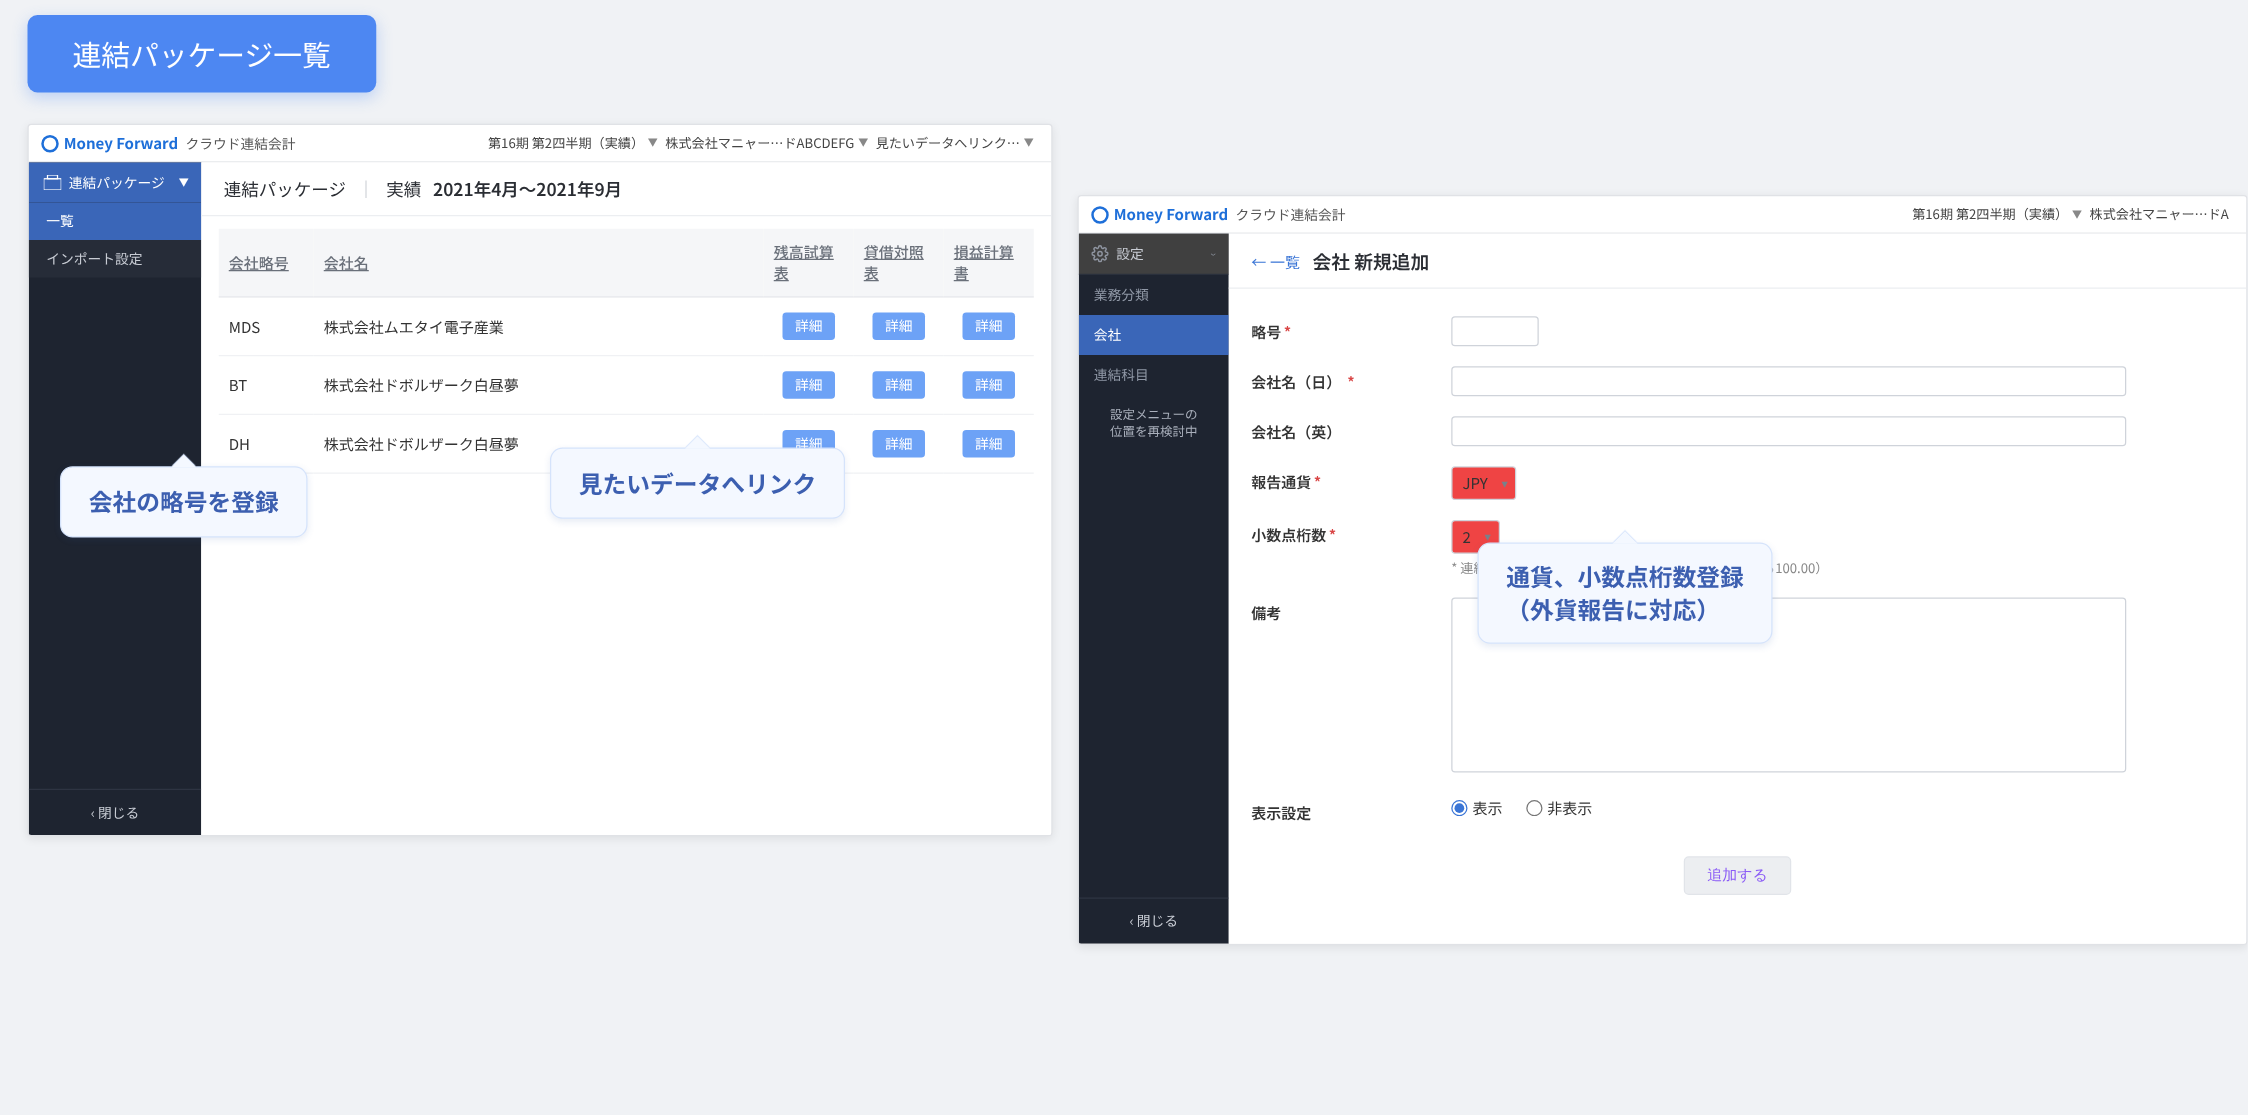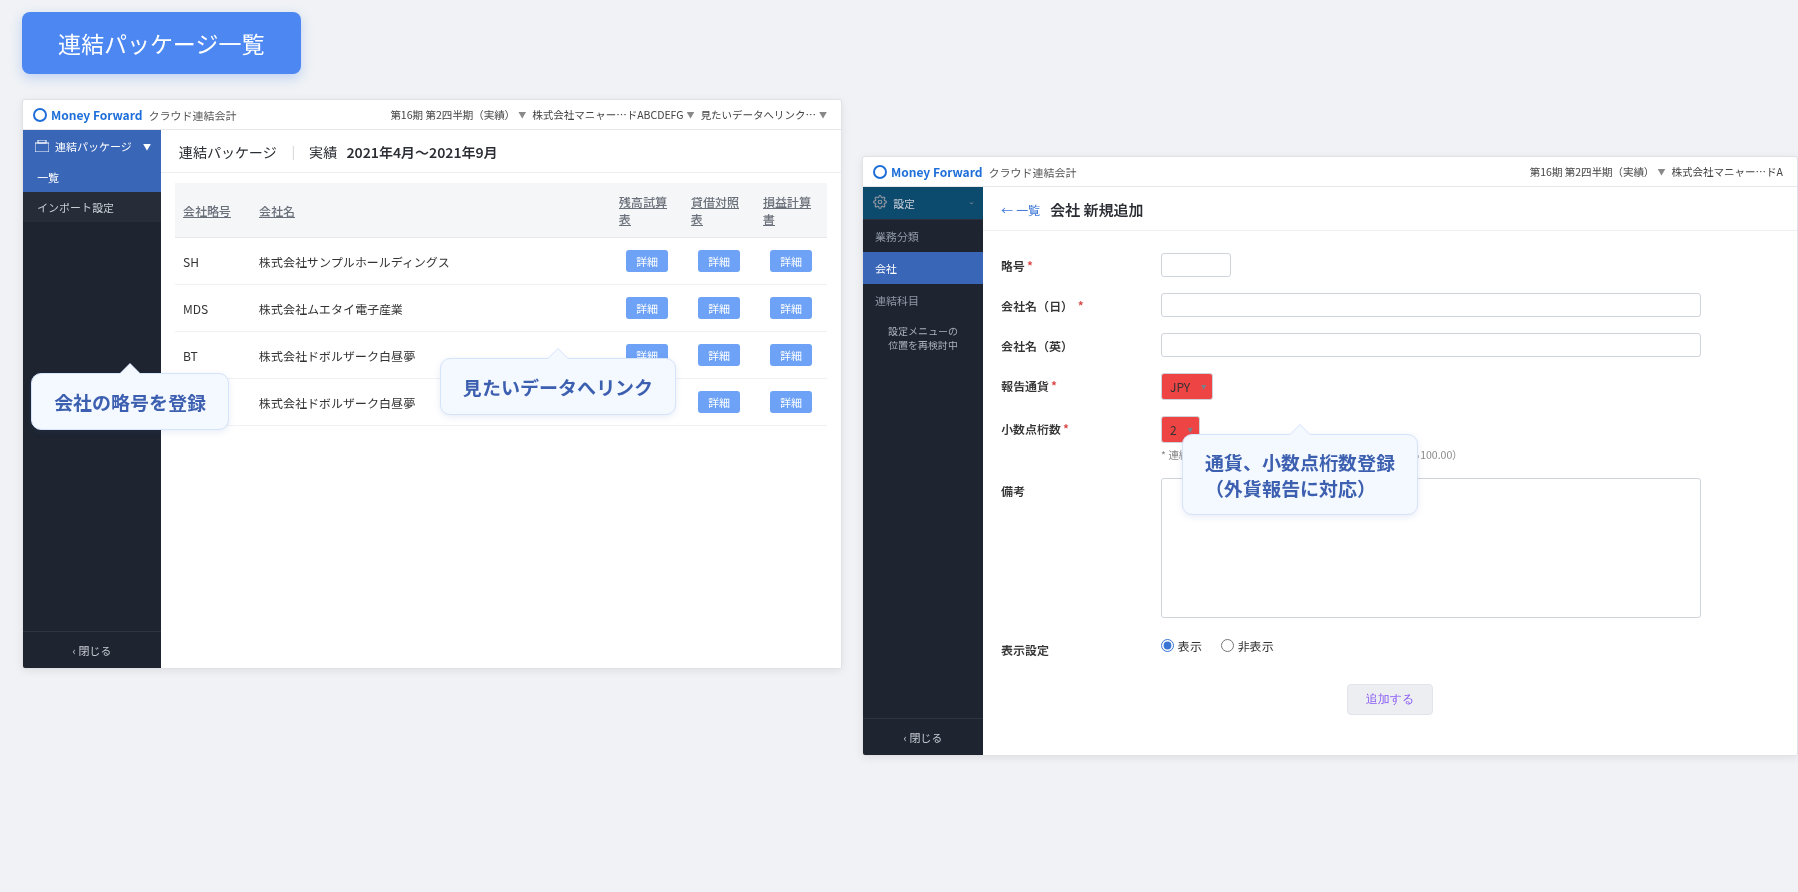--- a/index.html
+++ b/index.html
@@ -51,21 +51,21 @@
   .btn-detail { display: inline-block; background: #6da2f6; color: #fff; font-size: 11px; padding: 3px 10px; border-radius: 3px; cursor: pointer; }
 
   
   .callout { position: absolute; background: #f4f8ff; border: 1px solid #d5e3fb; border-radius: 10px; padding: 14px 22px; font-size: 19px; font-weight: 700; color: #3c5fb0; box-shadow: 0 2px 6px rgba(60,95,176,.12);}
   .callout::before { content: ""; position: absolute; width: 0; height: 0; }
   .callout.co-top::before { bottom: 100%; left: 50%; transform: translateX(-50%); border: 10px solid transparent; border-bottom-color: #f4f8ff; filter: drop-shadow(0 -1px 0 #d5e3fb);}
 
   
   .win-right { left: 862px; top: 156px; width: 936px; height: 600px; }
   .win-right .sidebar { width: 120px; }
-  .side-head { display:flex; gap:6px; padding: 8px 10px; background:#0c4a6e; border-bottom: 1px solid #2a303c;}
+  .side-head { display:flex; align-items:center; gap:6px; padding: 8px 10px; background:#404040; border-bottom: 1px solid #2a303c;}
   .gear { color:#8f95a1; }
   .chev { margin-left:auto; font-size:9px; color:#8f95a1; transform: rotate(90deg);}
   .side-item { padding: 8px 12px; color:#9098a6; cursor:pointer; font-size: 11px;}
   .side-item.active { background:#3a66b8; color:#fff; }
 
   .form-head { display:flex; align-items:center; gap:10px; padding: 12px 18px 10px; border-bottom: 1px solid #eceef1;}
   .back-link { color:#3a75d6; font-size:12px; cursor:pointer; display:flex; align-items:center; gap:3px;}
   .form-title { font-size: 15px; font-weight: 600; color: #2a2d33;}
   .form-body { padding: 14px 18px 10px; font-size: 12px; color:#333; }
   .frow { display:flex; align-items:flex-start; padding: 8px 0; }
@@ -157,27 +157,20 @@
             <tr>
               <th style="width:76px">会社略号</th>
               <th>会社名</th>
               <th class="rt">残高試算表</th>
               <th class="rt">貸借対照表</th>
               <th class="rt">損益計算書</th>
             </tr>
           </thead>
           <tbody id="pkg-rows">
               <tr>
-                <td>SH</td>
-                <td>株式会社サンプルホールディングス</td>
-                <td class="rt"><span class="btn-detail">詳細</span></td>
-                <td class="rt"><span class="btn-detail">詳細</span></td>
-                <td class="rt"><span class="btn-detail">詳細</span></td>
-              </tr>
-              <tr>
                 <td>MDS</td>
                 <td>株式会社ムエタイ電子産業</td>
                 <td class="rt"><span class="btn-detail">詳細</span></td>
                 <td class="rt"><span class="btn-detail">詳細</span></td>
                 <td class="rt"><span class="btn-detail">詳細</span></td>
               </tr>
               <tr>
                 <td>BT</td>
                 <td>株式会社ドボルザーク白昼夢</td>
                 <td class="rt"><span class="btn-detail">詳細</span></td>
@@ -191,21 +184,21 @@
                 <td class="rt"><span class="btn-detail">詳細</span></td>
                 <td class="rt"><span class="btn-detail">詳細</span></td>
               </tr>
             </tbody>
         </table>
       </div>
     </div>
   </div>
 </div>
 
-<div class="callout co-top" style="left:31px; top:373px;text-align:right;">
+<div class="callout co-top" style="left:48px; top:373px;text-align:right;">
   <span>会社の略号を登録</span>
 </div>
 <div class="callout co-top" style="left:440px; top:358px;">
   <span>見たいデータへリンク</span>
 </div>
 
 <div class="win win-right">
   <div class="topbar">
     <div class="logo-wrap">
       <span class="logo-circle"></span>

